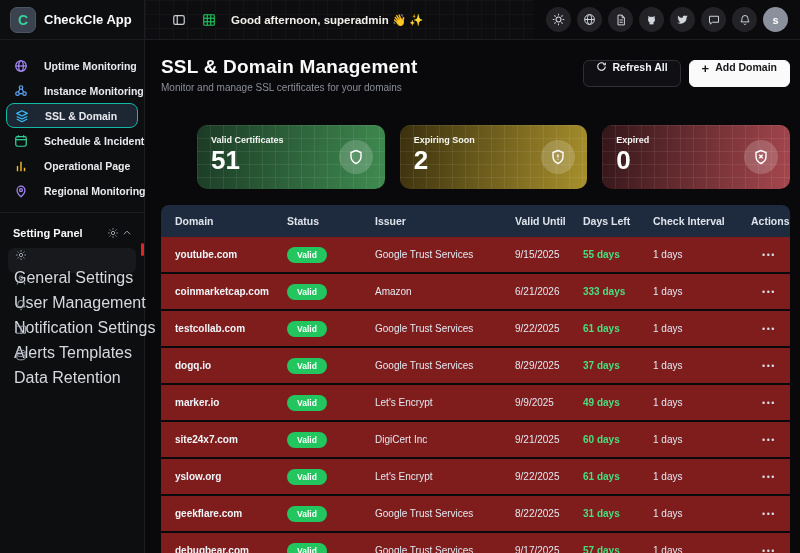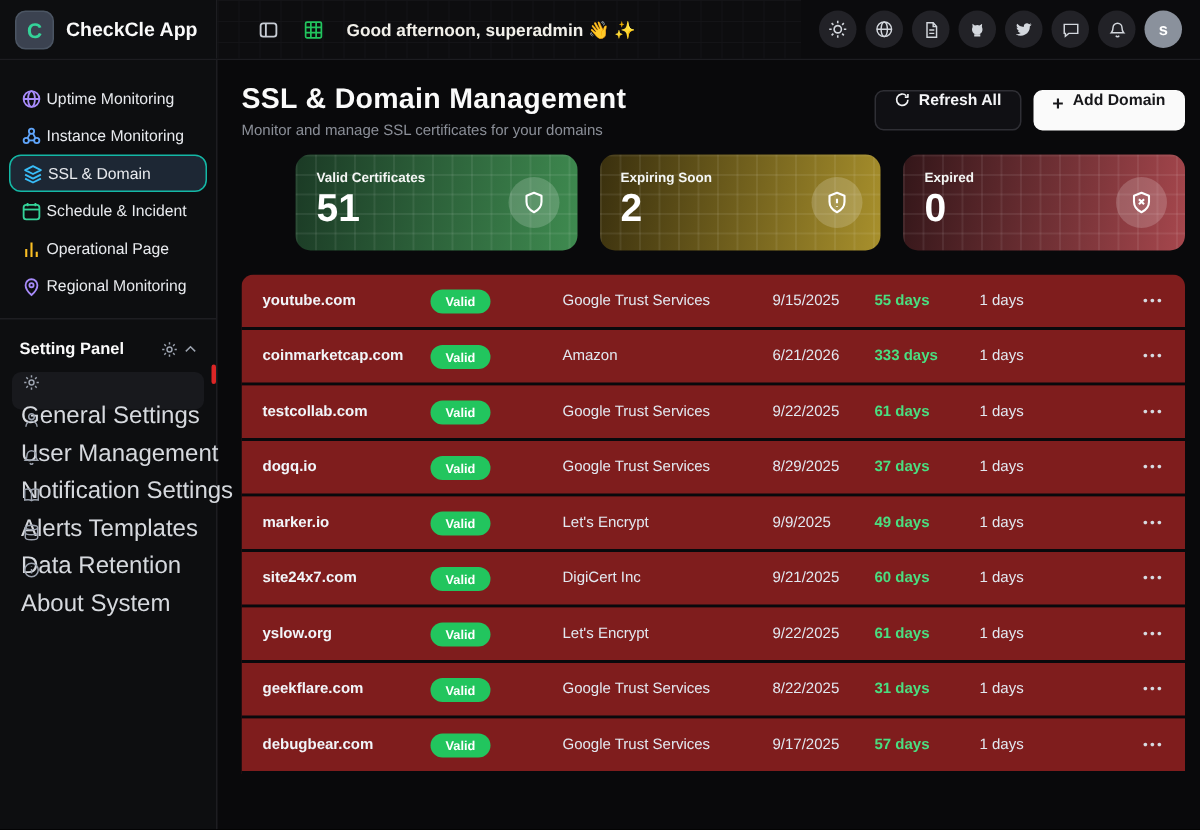--- a/index.html
+++ b/index.html
@@ -17,21 +17,21 @@
     background-size:14px 14px; }
   .tb-ic { width:16px; height:16px; display:flex; align-items:center; justify-content:center; color:#c7ccd4; cursor:pointer; }
   .tb-ic.green { color:#22c55e; }
   .greeting { font-size:11.5px; font-weight:600; color:#f2f0ea; }
   .topbar-right { display:flex; align-items:center; gap:6px; padding:0 12px; background:#0b0b0d; }
   .circle-btn { width:25px; height:25px; border-radius:50%; background:#222227; border:none; display:flex; align-items:center; justify-content:center; color:#d3d7dd; cursor:pointer; }
   .avatar { width:25px; height:25px; border-radius:50%; background:#8a919c; color:#fff; font-size:11px; font-weight:700; display:flex; align-items:center; justify-content:center; }
 
   
   .sidebar { position:absolute; left:0; top:40px; bottom:0; width:145px; background:#0d0e10; border-right:1px solid #1d1d21; padding-top:13px; }
-  .nav-item { display:flex; align-items:center; gap:3px; height:25px; margin:0 6px; padding:0 7px; border-radius:8px; font-size:10.5px; font-weight:400; color:#e8eaee; cursor:pointer; white-space:nowrap; }
+  .nav-item { display:flex; align-items:center; gap:16px; height:25px; margin:0 6px; padding:0 7px; border-radius:8px; font-size:10.5px; font-weight:700; color:#e8eaee; cursor:pointer; white-space:nowrap; }
   .nav-item.selected { background:#1d2734; border:1px solid #14b8a6; }
   .nav-item .icon { width:15px; height:15px; flex:0 0 15px; display:flex; align-items:center; justify-content:center; }
   .settings-sec { margin-top:9px; border-top:1px solid #1e1e22; padding-top:9px; }
   .settings-head { display:flex; align-items:center; height:22px; margin:0 10px 4px 13px; }
   .settings-head .t { font-size:11px; font-weight:800; color:#fafafa; flex:1; }
   .settings-head .hic { color:#9ca3af; width:14px; height:14px; display:flex; align-items:center; justify-content:center; cursor:pointer; }
   .set-item { display:flex; gap:8px; height:25px; margin:0 8px; padding:0 6px; border-radius:6px; font-size:16px; font-weight:500; color:#d6d9de; cursor:pointer; white-space:nowrap;flex-direction:column; }
   .set-item.active { background:#18191d; }
   .set-item .icon { width:13px; height:13px; flex:0 0 13px; color:#9ca3af; display:flex; align-items:center; justify-content:center; }
   .scroll-dot { position:absolute; right:0; top:203px; width:3px; height:13px; background:#dc2626; border-radius:2px; }
@@ -40,21 +40,21 @@
   .main { position:absolute; left:145px; top:40px; right:0; bottom:0; padding:16px 10px 0 16px; overflow:hidden; }
   .page-head { display:flex; align-items:flex-start; justify-content:space-between; }
   .page-title { font-size:19px; font-weight:800; color:#fafafa; letter-spacing:.2px; }
   .page-sub { font-size:10px; color:#8b8f98; margin-top:4px; }
   .head-actions { display:flex; gap:8px; margin-top:4px; }
   .btn { display:flex; align-items:flex-start; gap:6px; height:27px; padding:0 12px; border-radius:6px; font-size:10.5px; font-weight:700; cursor:pointer; font-family:inherit; }
   .btn-ghost { background:#101014; border:1px solid #2f2f35; color:#f3f4f6; }
   .btn-light { background:#fafafa; border:1px solid #fafafa; color:#17171a; }
 
   
-  .cards { display:grid; grid-template-columns:1fr 1fr 1fr; gap:15px; margin-top:10px;padding-left:36px; }
+  .cards { display:grid; grid-template-columns:1fr 1fr 1fr; gap:15px; margin-top:32px;padding-left:36px; }
   .card { position:relative; height:64px; border-radius:10px; padding:10px 14px; overflow:hidden; }
   .card::before { content:""; position:absolute; inset:0;
     background-image:linear-gradient(rgba(255,255,255,.07) 1px, transparent 1px), linear-gradient(90deg, rgba(255,255,255,.07) 1px, transparent 1px);
     background-size:13px 13px; }
   .card .lbl { position:relative; font-size:9px; font-weight:600; color:#f4f6f4; }
   .card .num { position:relative; font-size:26px; font-weight:800; color:#fff; line-height:1.1; margin-top:1px; }
   .card .shield { position:absolute; right:12px; top:50%; transform:translateY(-50%); width:34px; height:34px; border-radius:50%; background:rgba(255,255,255,.18); display:flex; align-items:center; justify-content:center; color:#fff; }
 
   
   .table { margin-top:16px; border-radius:8px 8px 0 0; overflow:hidden; }
@@ -290,30 +290,20 @@
       <div class="set-item">
         <span class="icon">
             <svg width="12" height="12" viewBox="0 0 16 16" fill="none" stroke="currentColor" stroke-width="1.3">
               <ellipse cx="8" cy="3.5" rx="5.5" ry="2"></ellipse>
               <path d="M2.5 3.5v9c0 1.1 2.5 2 5.5 2s5.5-.9 5.5-2v-9"></path>
               <path d="M2.5 8c0 1.1 2.5 2 5.5 2s5.5-.9 5.5-2"></path>
             </svg>
           </span>
         <span>Data Retention</span>
       </div>
-      <div class="set-item">
-        <span class="icon">
-            <svg width="12" height="12" viewBox="0 0 16 16" fill="none" stroke="currentColor" stroke-width="1.3">
-              <circle cx="8" cy="8" r="6"></circle>
-              <line x1="8" y1="7" x2="8" y2="11"></line>
-              <line x1="8" y1="4.7" x2="8" y2="5.2"></line>
-            </svg>
-          </span>
-        <span>About System</span>
-      </div>
     </div>
     <div class="scroll-dot"></div>
   </nav>
 
   <main class="main">
 
     <div class="page-head">
       <div>
         <h1 class="page-title">SSL &amp; Domain Management</h1>
         <div class="page-sub">Monitor and manage SSL certificates for your domains</div>
@@ -362,20 +352,29 @@
         <div class="shield">
           <svg width="16" height="16" viewBox="0 0 16 16" fill="none" stroke="currentColor" stroke-width="1.4" stroke-linejoin="round">
               <path d="M8 1.5 13 3.5v4c0 3.5-2.5 5.8-5 7-2.5-1.2-5-3.5-5-7v-4Z"></path>
               <path d="M6.3 5.8 9.7 9.2M9.7 5.8 6.3 9.2"></path>
             </svg>
         </div>
       </div>
     </div>
 
     <div class="table">
+      <div class="trow thead">
+        <div>Domain</div>
+        <div>Status</div>
+        <div>Issuer</div>
+        <div>Valid Until</div>
+        <div>Days Left</div>
+        <div>Check Interval</div>
+        <div class="th-actions">Actions</div>
+      </div>
       <div class="tbody">
   <div class="trow">
     <div class="c-domain">youtube.com</div>
     <div><span class="badge">Valid</span></div>
     <div class="c-issuer">Google Trust Services</div>
     <div class="c-until">9/15/2025</div>
     <div class="c-days">55 days</div>
     <div class="c-interval">1 days</div>
     <div class="c-actions"><button class="dots">•••</button></div>
   </div>

